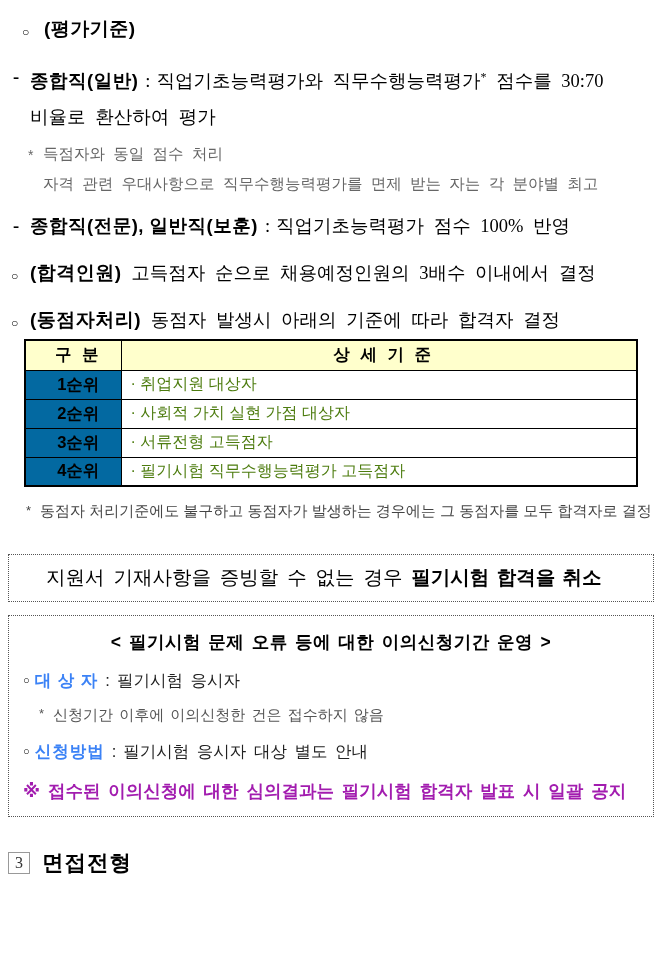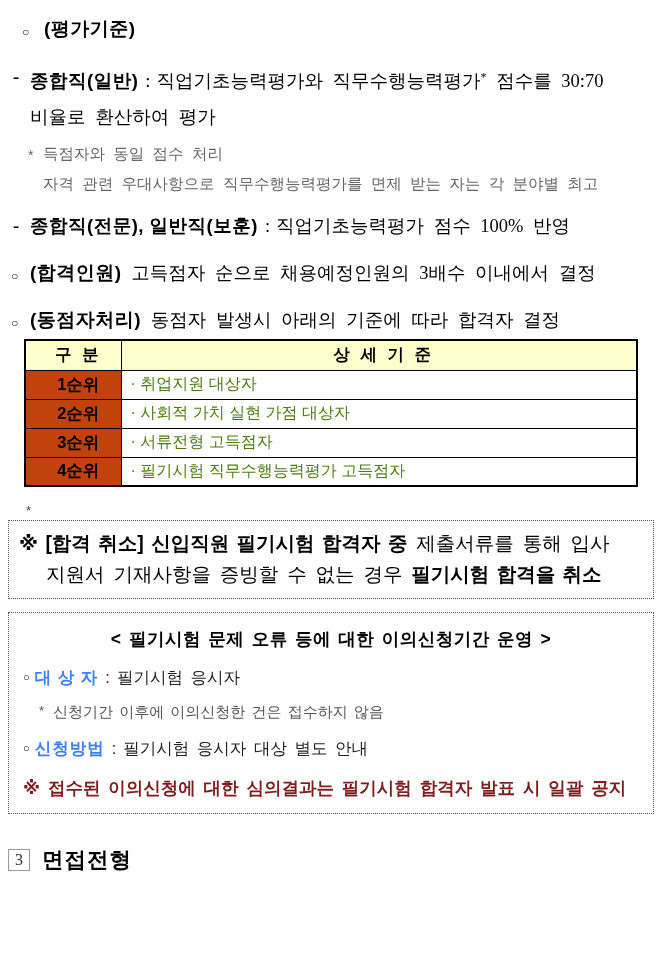--- a/index.html
+++ b/index.html
@@ -51,21 +51,21 @@
     border:2px solid #000;
     font-family:"Liberation Sans","DejaVu Sans",sans-serif;
   }
   table.tie th, table.tie td { border:1px solid #000;padding-left:10px; }
   table.tie th {
     background:#FFFFCC; font-size:16.5px; font-weight:bold;
     height:30px; letter-spacing:3px;
   }
   table.tie td { height:29px; font-size:16px; }
   table.tie td.rank {
-    background:#c2410c; width:96px; text-align:center;
+    background:#0369a1; width:96px; text-align:center;
     font-weight:bold; font-size:16.5px;
   }
   table.tie td.detail { padding-left:9px; color:#4d7c0f; }
 
   .tie-footnote {
     position:relative; margin-top:13px; padding-left:40px;
     font-family:"Liberation Sans","DejaVu Sans",sans-serif;
     color:#444; font-size:15px; line-height:21px;
   }
   .tie-footnote .fn-marker { position:absolute; left:26px; top:0; font-size:13px; }
@@ -81,21 +81,21 @@
   .cancel-box .line2 { margin-left:27px; }
 
   .objection-box { margin-top:13px; padding:14px 14px 13px; font-family:"Liberation Sans","DejaVu Sans",sans-serif; }
   .ob-title { text-align:center; font-weight:bold; font-size:17.5px; letter-spacing:0.5px; word-spacing:2px; }
   .ob-item { margin-top:16px; font-size:16.5px; color:#222; word-spacing:3px; }
   .ob-bullet { font-size:11px; margin-right:5px; vertical-align:2px; color:#000; }
   .ob-label { font-weight:bold; color:#3b82f6; letter-spacing:1px; word-spacing:0; }
   .ob-colon { margin:0 7px; }
   .ob-note { position:relative; margin-top:14px; padding-left:30px; color:#555; font-size:15px; word-spacing:2px; }
   .ob-note .fn-marker { position:absolute; left:16px; top:0; font-size:13px; }
-  .ob-notice { margin-top:16px; font-weight:bold; font-size:17.5px; color:#7f1d1d; word-spacing:3px; }
+  .ob-notice { margin-top:16px; font-weight:bold; font-size:17.5px; color:#a21caf; word-spacing:3px; }
 
   
   .interview-head { margin:31px 0 0 8px; display:flex; align-items:center; }
   .num-box {
     display:inline-block; width:22px; height:22px;
     border:1.5px solid #999;
     text-align:center; line-height:20px;
     font-size:16px; color:#333;
     font-family:"Liberation Serif","DejaVu Serif",serif;
     margin-right:12px;
@@ -163,25 +163,24 @@
       <td class="detail">· 서류전형 고득점자</td>
     </tr>
     <tr>
       <td class="rank">4순위</td>
       <td class="detail">· 필기시험 직무수행능력평가 고득점자</td>
     </tr>
   </tbody>
     </table>
 
   <div class="tie-footnote">
-    <span class="fn-marker">*</span>
+    <span class="fn-marker">*</span><span>동점자 처리기준에도 불구하고 동점자가 발생하는 경우에는 그 동점자를 모두 합격자로 결정</span>
   </div>
 
   <div class="dotted-box cancel-box">
-    <div><span class="bd">※ [합격 취소] 신입직원 필기시험 합격자 중</span><span> 제출서류를 통해 입사</span></div>
     <div class="line2"><span>지원서 기재사항을 증빙할 수 없는 경우 </span><span class="bd">필기시험 합격을 취소</span></div>
   </div>
 
   <div class="dotted-box objection-box">
     <div class="ob-title">&lt; 필기시험 문제 오류 등에 대한 이의신청기간 운영 &gt;</div>
 
     <div class="ob-item"><span class="ob-bullet">○</span><span class="ob-label">대 상 자</span><span class="ob-colon">:</span><span>필기시험 응시자</span></div>
 
 
     <div class="ob-note"><span class="fn-marker">*</span><span>신청기간 이후에 이의신청한 건은 접수하지 않음</span></div>

